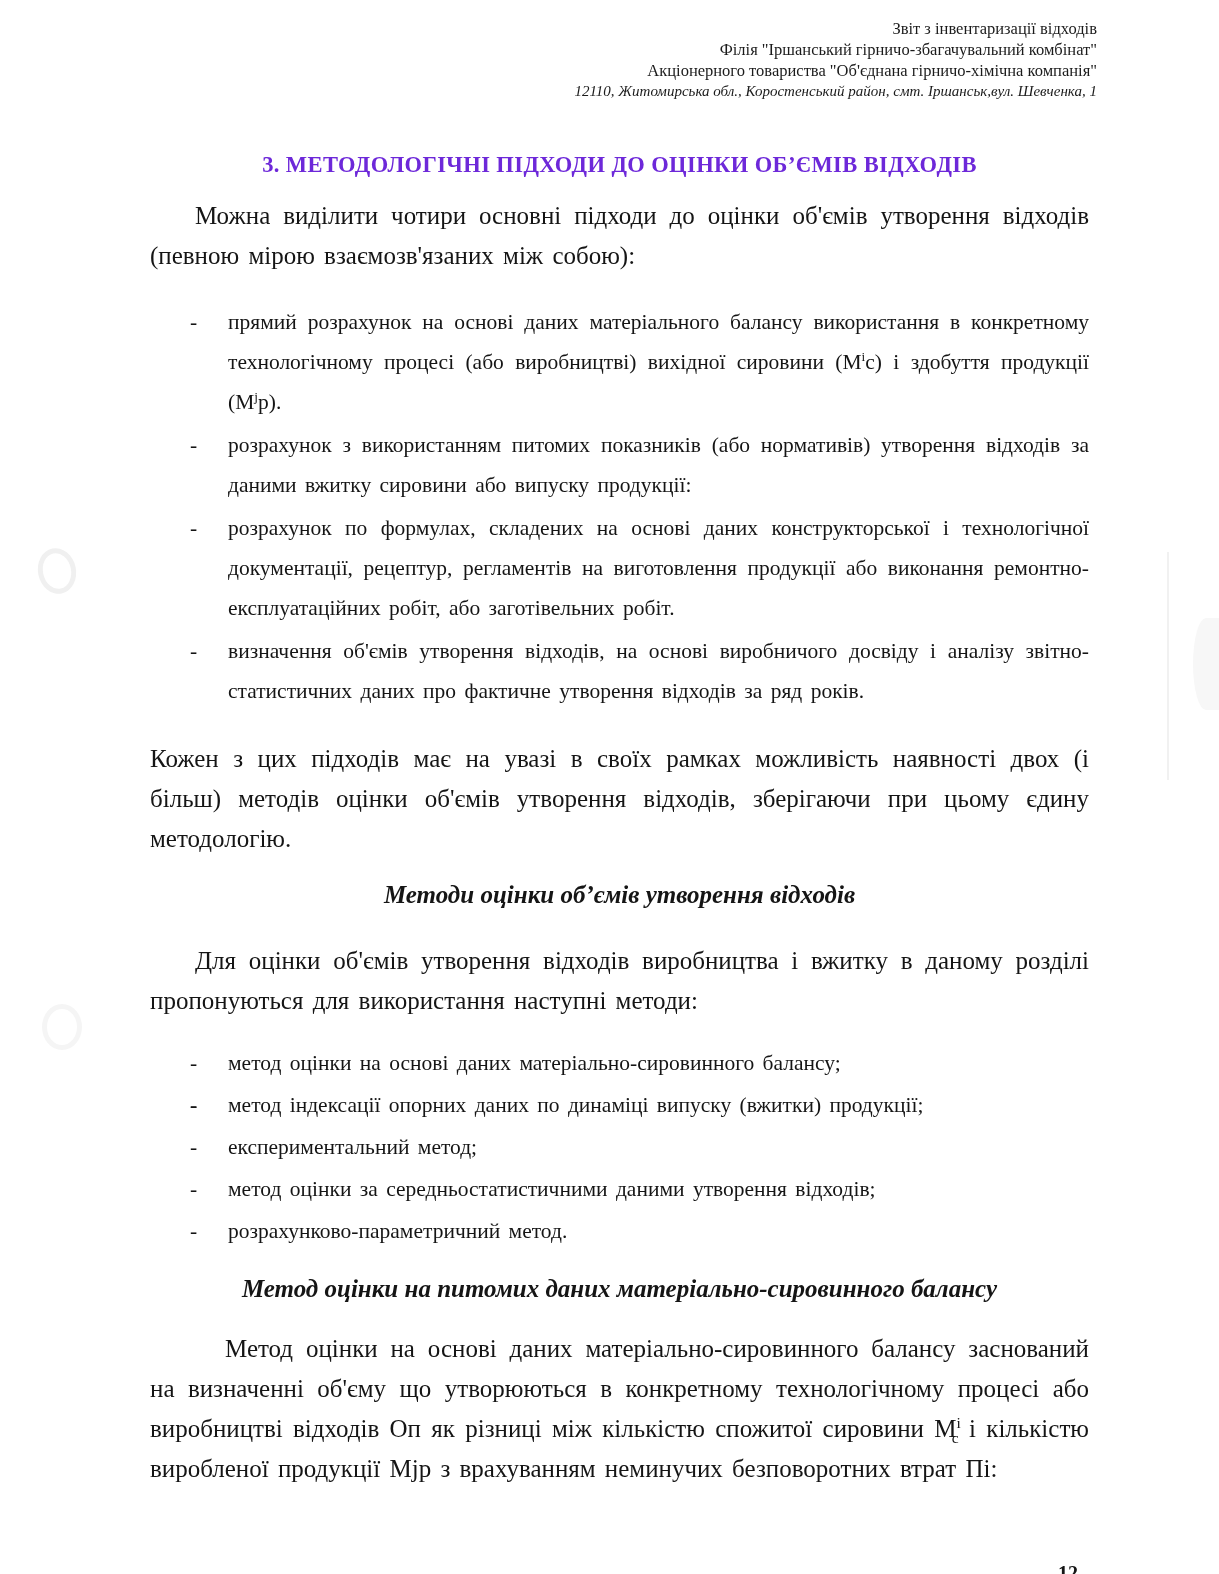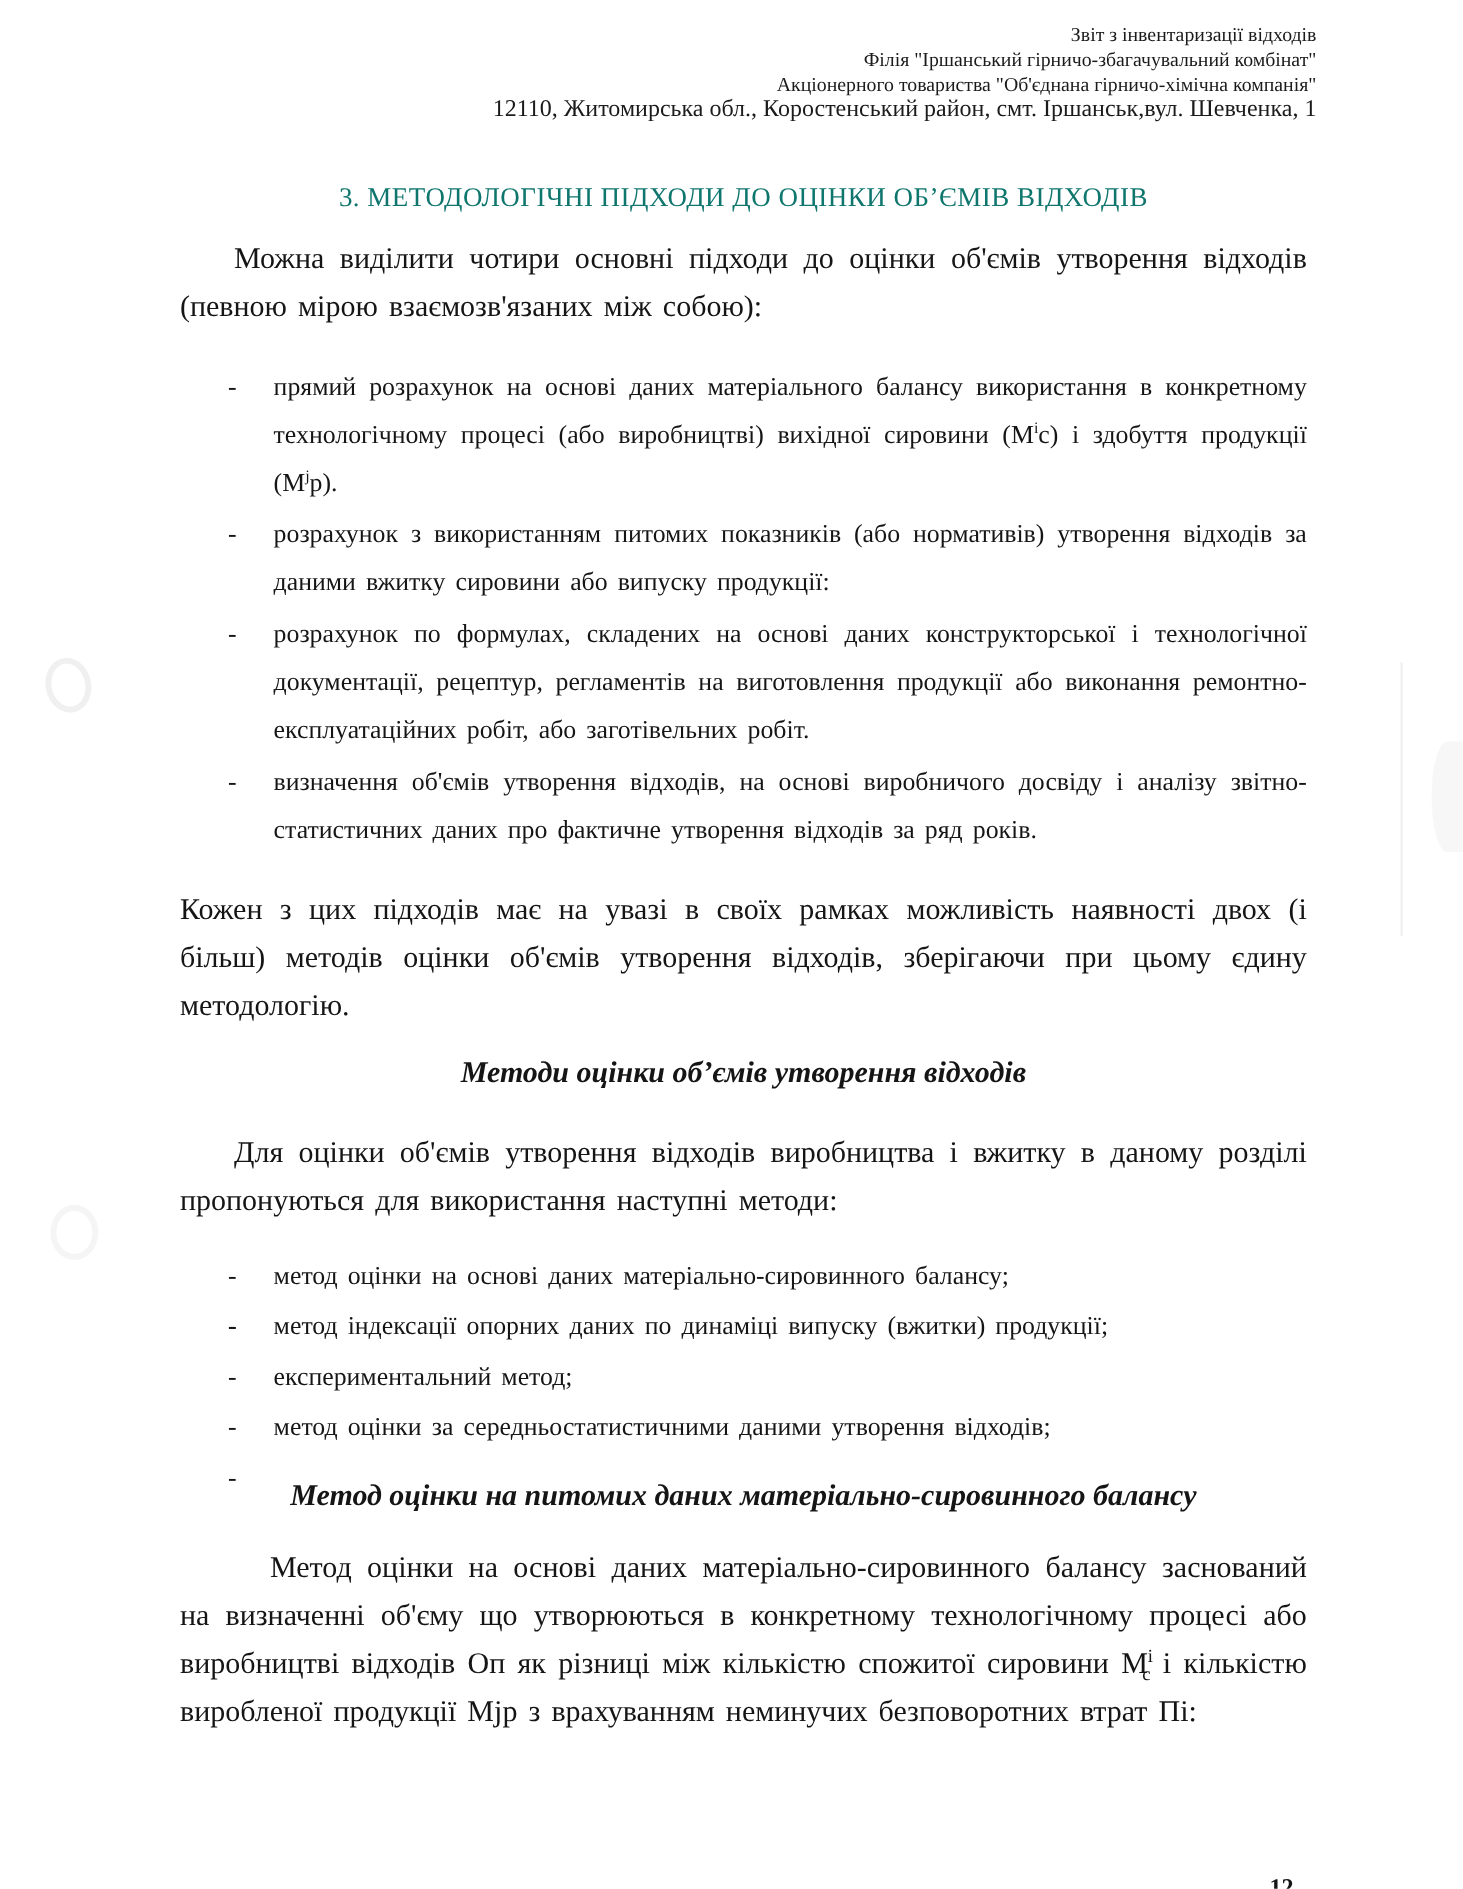--- a/index.html
+++ b/index.html
@@ -18,30 +18,30 @@
     background:#fff;
   }
   
   .hdr {
     text-align:right;
     font-size:16.5px;
     line-height:21px;
     margin-right:-8px;
     color:#1b1b1b;
   }
-  .hdr .l4 { font-size:20px; }
+  .hdr .l4 { font-style:italic; font-size:15px; }
   
   .title {
     margin-top:48px;
     text-align:center;
     font-size:22.5px;
-    font-weight:normal;
+    font-weight:bold;
     letter-spacing:.4px;
     line-height:30px;
-    color:#0f766e;
+    color:#6d28d9;
   }
   
   .para {
     font-size:25px;
     line-height:40px;
     text-align:justify;
     word-spacing:3px;
   }
   .p-intro   { margin-top:16px; text-indent:45px; }
   .p-between { margin-top:28px; }
@@ -163,20 +163,21 @@
     <div class="li li2">
       <span class="dash">-</span>
       <span>експериментальний метод;</span>
     </div>
     <div class="li li2">
       <span class="dash">-</span>
       <span>метод оцінки за середньостатистичними даними утворення відходів;</span>
     </div>
     <div class="li li2">
       <span class="dash">-</span>
+      <span>розрахунково-параметричний метод.</span>
     </div>
   </div>
 
   <div class="sub sub2">Метод оцінки на питомих даних матеріально-сировинного балансу</div>
 
   <div class="para p-balance">Метод оцінки на основі даних матеріально-сировинного балансу заснований на визначенні об'єму що утворюються в конкретному технологічному процесі або виробництві відходів Оп як різниці між кількістю спожитої сировини М<sup>і</sup><sub class="stk">с</sub> і кількістю виробленої продукції Мjр з врахуванням неминучих безповоротних втрат Пі:</div>
 
   <div class="pageno">12</div>
 
   <div class="ring1"></div>

